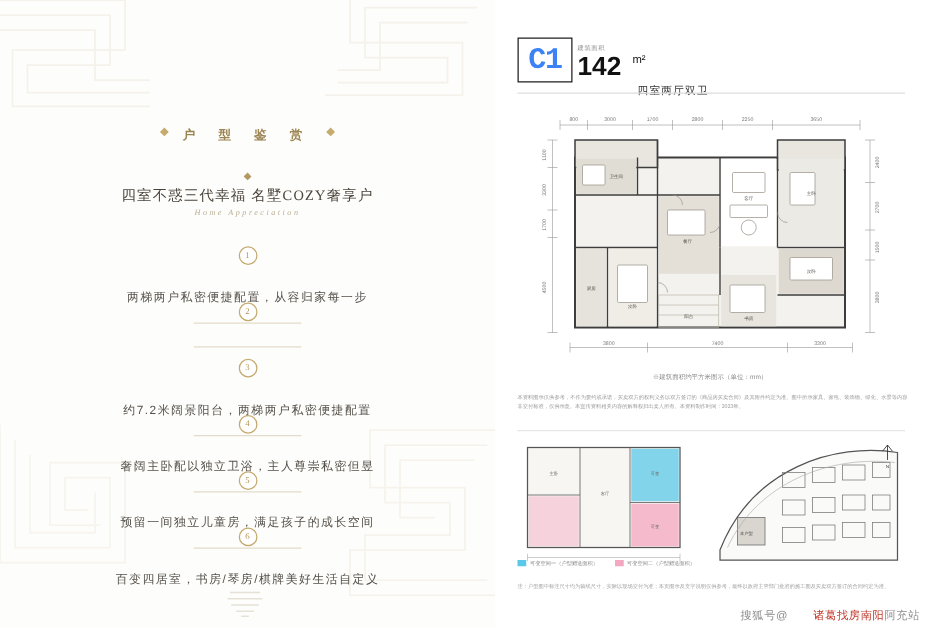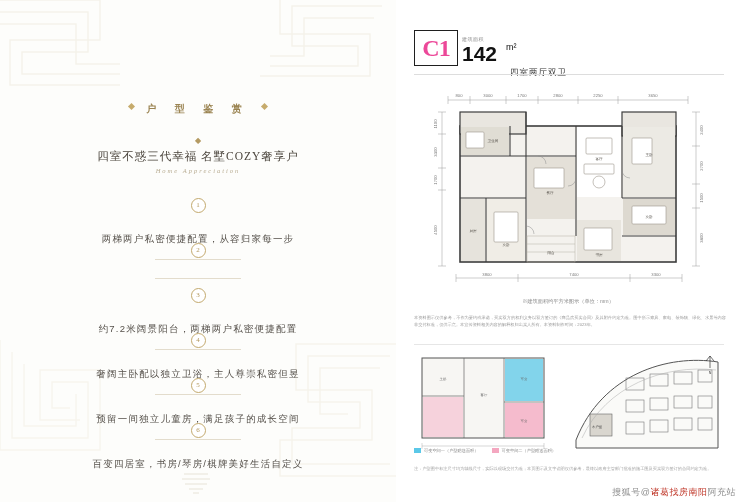--- a/index.html
+++ b/index.html
@@ -39,40 +39,40 @@
     font-family:"Liberation Serif", serif;background:#fff;
   }
   .feat .txt{display:block;font-size:9.5px;color:#55504a;letter-spacing:1.2px;margin-top:13px;}
   .feat .rule{display:block;width:86px;height:1px;background:#e3dccc;margin:13px auto 0 auto;}
 
   
   .right{position:absolute;left:396px;top:0;width:344px;height:502px;background:#ffffff;}
 
   .code-box{position:absolute;left:18px;top:30px;width:42px;height:34px;border:1.6px solid #1f1f1f;
     display:flex;align-items:center;justify-content:center;}
-  .code-box span{font-size:24px;font-weight:bold;color:#ec4899;font-family:Liberation Serif, serif;letter-spacing:-1px;}
+  .code-box span{font-size:24px;font-weight:bold;color:#3b82f6;font-family:Liberation Mono, monospace;letter-spacing:-1px;}
   .area-label{position:absolute;left:66px;top:36px;font-size:5px;color:#8c8c8c;letter-spacing:.5px;line-height:7px;width:24px;}
   .area-num{position:absolute;left:66px;top:42px;font-size:21px;font-weight:bold;color:#111;font-family:Liberation Sans, sans-serif;}
   .area-unit{position:absolute;left:110px;top:42px;font-size:9px;color:#111;}
   .rooms{position:absolute;left:114px;top:48px;font-size:8.5px;color:#333;letter-spacing:1px;margin-top:19px;}
   .hline{position:absolute;left:18px;top:74px;width:310px;height:1px;background:#ddd;}
 
   
   .plan{position:absolute;left:30px;top:86px;width:284px;height:210px;}
   .plan-caption{position:absolute;left:0;top:298px;width:344px;text-align:center;font-size:5.2px;color:#8a8a8a;}
   .disclaimer{position:absolute;left:18px;top:314px;width:312px;font-size:4.2px;color:#9a9a9a;line-height:7px;text-align:justify;}
   .divider2{position:absolute;left:18px;top:344px;width:310px;height:1px;background:#e6e6e6;}
 
   .mini-left{position:absolute;left:18px;top:352px;width:145px;height:110px;}
   .mini-right{position:absolute;left:176px;top:352px;width:152px;height:110px;}
   .legend{position:absolute;left:18px;top:448px;font-size:4.2px;color:#888;}
   .footer-note{position:absolute;left:18px;top:466px;width:312px;font-size:4.2px;color:#a2a2a2;line-height:6.5px;}
 
   .watermark{position:absolute;right:4px;bottom:3px;font-size:9px;color:#8e8e8e;letter-spacing:.5px;}
-  .watermark .red{color:#c0392b;}
+  .watermark .red{color:#c0392b;padding-left:20px;}
 
   .bottom-logo{position:absolute;left:176px;bottom:6px;width:40px;height:26px;opacity:.5;}
 </style>
 </head>
 <body>
 
 <div class="page">
 
   <div class="maze" style="left:-30px;top:-10px;width:200px;height:120px;">
     <svg width="200" height="120" viewBox="0 0 200 120">

